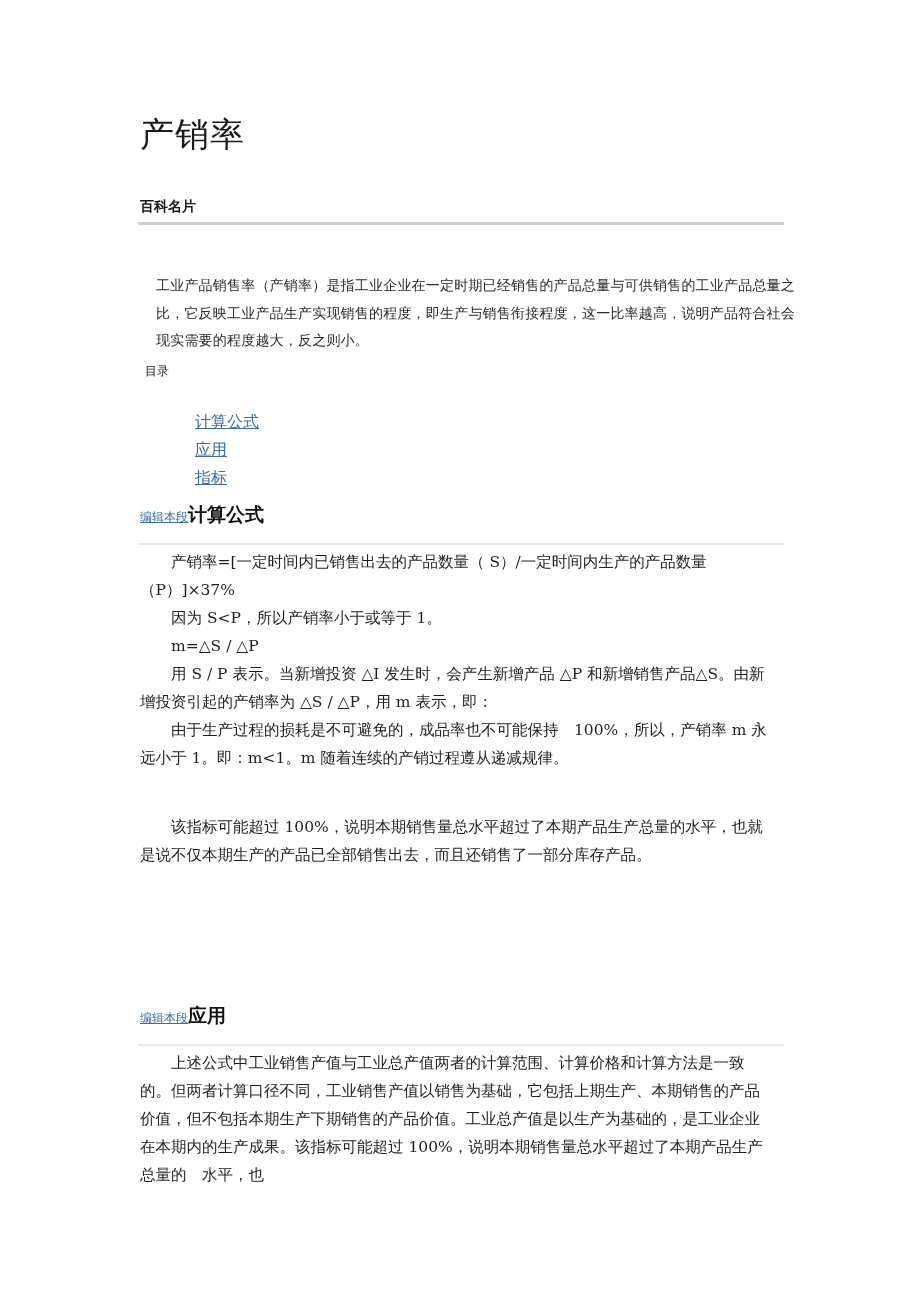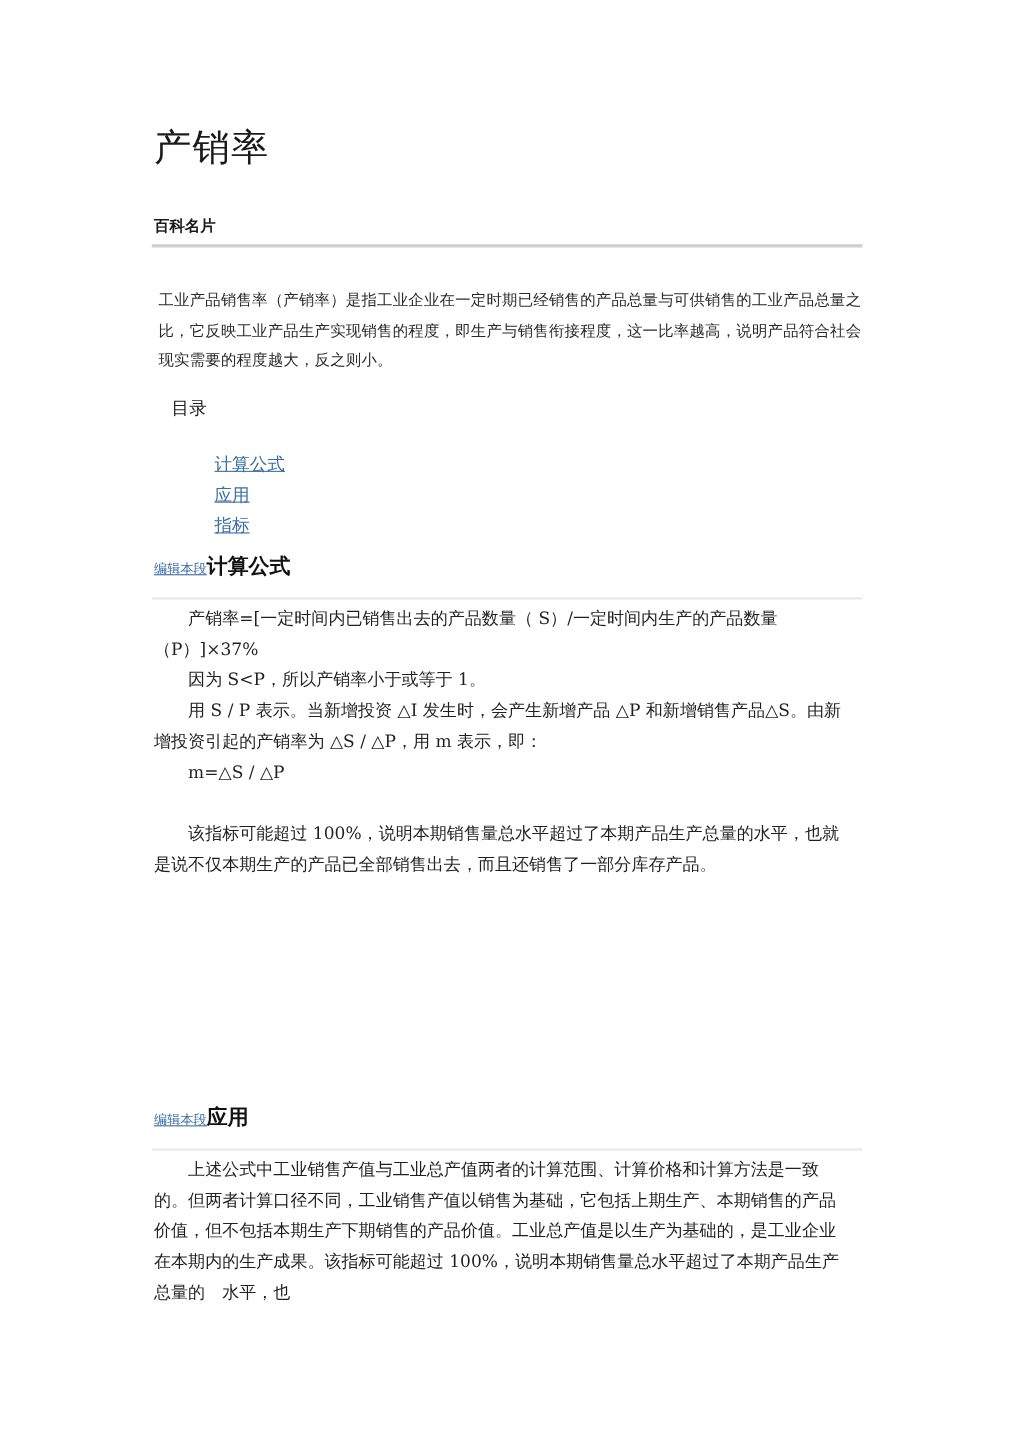--- a/index.html
+++ b/index.html
@@ -52,29 +52,29 @@
   }
   .intro {
     position: absolute;
     left: 0;
     top: 256px;
     width: 640px;
     font-family: "DejaVu Sans", "Liberation Sans", sans-serif;
     font-size: 14px;
     line-height: 27.5px;
     color: #2a2a2a;
-    margin: 4px;
+    margin: 16px;
     letter-spacing: 0.2px;
   }
   .toc-label {
     position: absolute;
-    left: 16px;
+    left: 5px;
     top: 360px;
     font-family: "DejaVu Sans", "Liberation Sans", sans-serif;
-    font-size: 16px;
+    font-size: 12px;
     line-height: 22px;
     color: #222;
     text-align: right;
   }
   .toc {
     position: absolute;
     left: 55px;
     top: 408px;
     margin: 0;
     padding: 0;
@@ -124,21 +124,21 @@
     font-size: 15.5px;
     line-height: 28px;
     color: #1f1f1f;
     margin: 0;
   }
   .body-text p {
     margin: 0;
     text-indent: 2em;
   }
   .body-text p.noindent-gap {
-    margin-top: 28px;
+    margin-top: 41px;
   }
 </style>
 </head>
 <body>
 
 <div class="page">
 
   <h1 class="title">产销率</h1>
 
   <div class="card-label">百科名片</div>
@@ -154,22 +154,23 @@
   </ul>
 
   <div class="section-head" id="sec-formula" style="top:502px;">
     <a href="#" class="edit-link">编辑本段</a><span class="section-title">计算公式</span>
   </div>
   <div class="section-divider" style="top:543px;"></div>
 
   <div class="body-text" style="top:548px;">
     <p>产销率=[一定时间内已销售出去的产品数量（ S）/一定时间内生产的产品数量（P）]×37%</p>
     <p>因为 S&lt;P，所以产销率小于或等于 1。</p>
+    <p>m=△S / △P</p>
     <p>用 S / P 表示。当新增投资 △I 发生时，会产生新增产品 △P 和新增销售产品△S。由新增投资引起的产销率为 △S / △P，用 m 表示，即：</p>
-    <p>m=△S / △P</p>
+    <p>由于生产过程的损耗是不可避免的，成品率也不可能保持　100%，所以，产销率 m 永远小于 1。即：m&lt;1。m 随着连续的产销过程遵从递减规律。</p>
     <p class="noindent-gap">该指标可能超过 100%，说明本期销售量总水平超过了本期产品生产总量的水平，也就是说不仅本期生产的产品已全部销售出去，而且还销售了一部分库存产品。</p>
   </div>
 
   <div class="section-head" id="sec-application" style="top:1003px;">
     <a href="#" class="edit-link">编辑本段</a><span class="section-title">应用</span>
   </div>
   <div class="section-divider" style="top:1044px;"></div>
 
   <div class="body-text" style="top:1049px;">
     <p>上述公式中工业销售产值与工业总产值两者的计算范围、计算价格和计算方法是一致的。但两者计算口径不同，工业销售产值以销售为基础，它包括上期生产、本期销售的产品价值，但不包括本期生产下期销售的产品价值。工业总产值是以生产为基础的，是工业企业在本期内的生产成果。该指标可能超过 100%，说明本期销售量总水平超过了本期产品生产总量的　水平，也</p>

